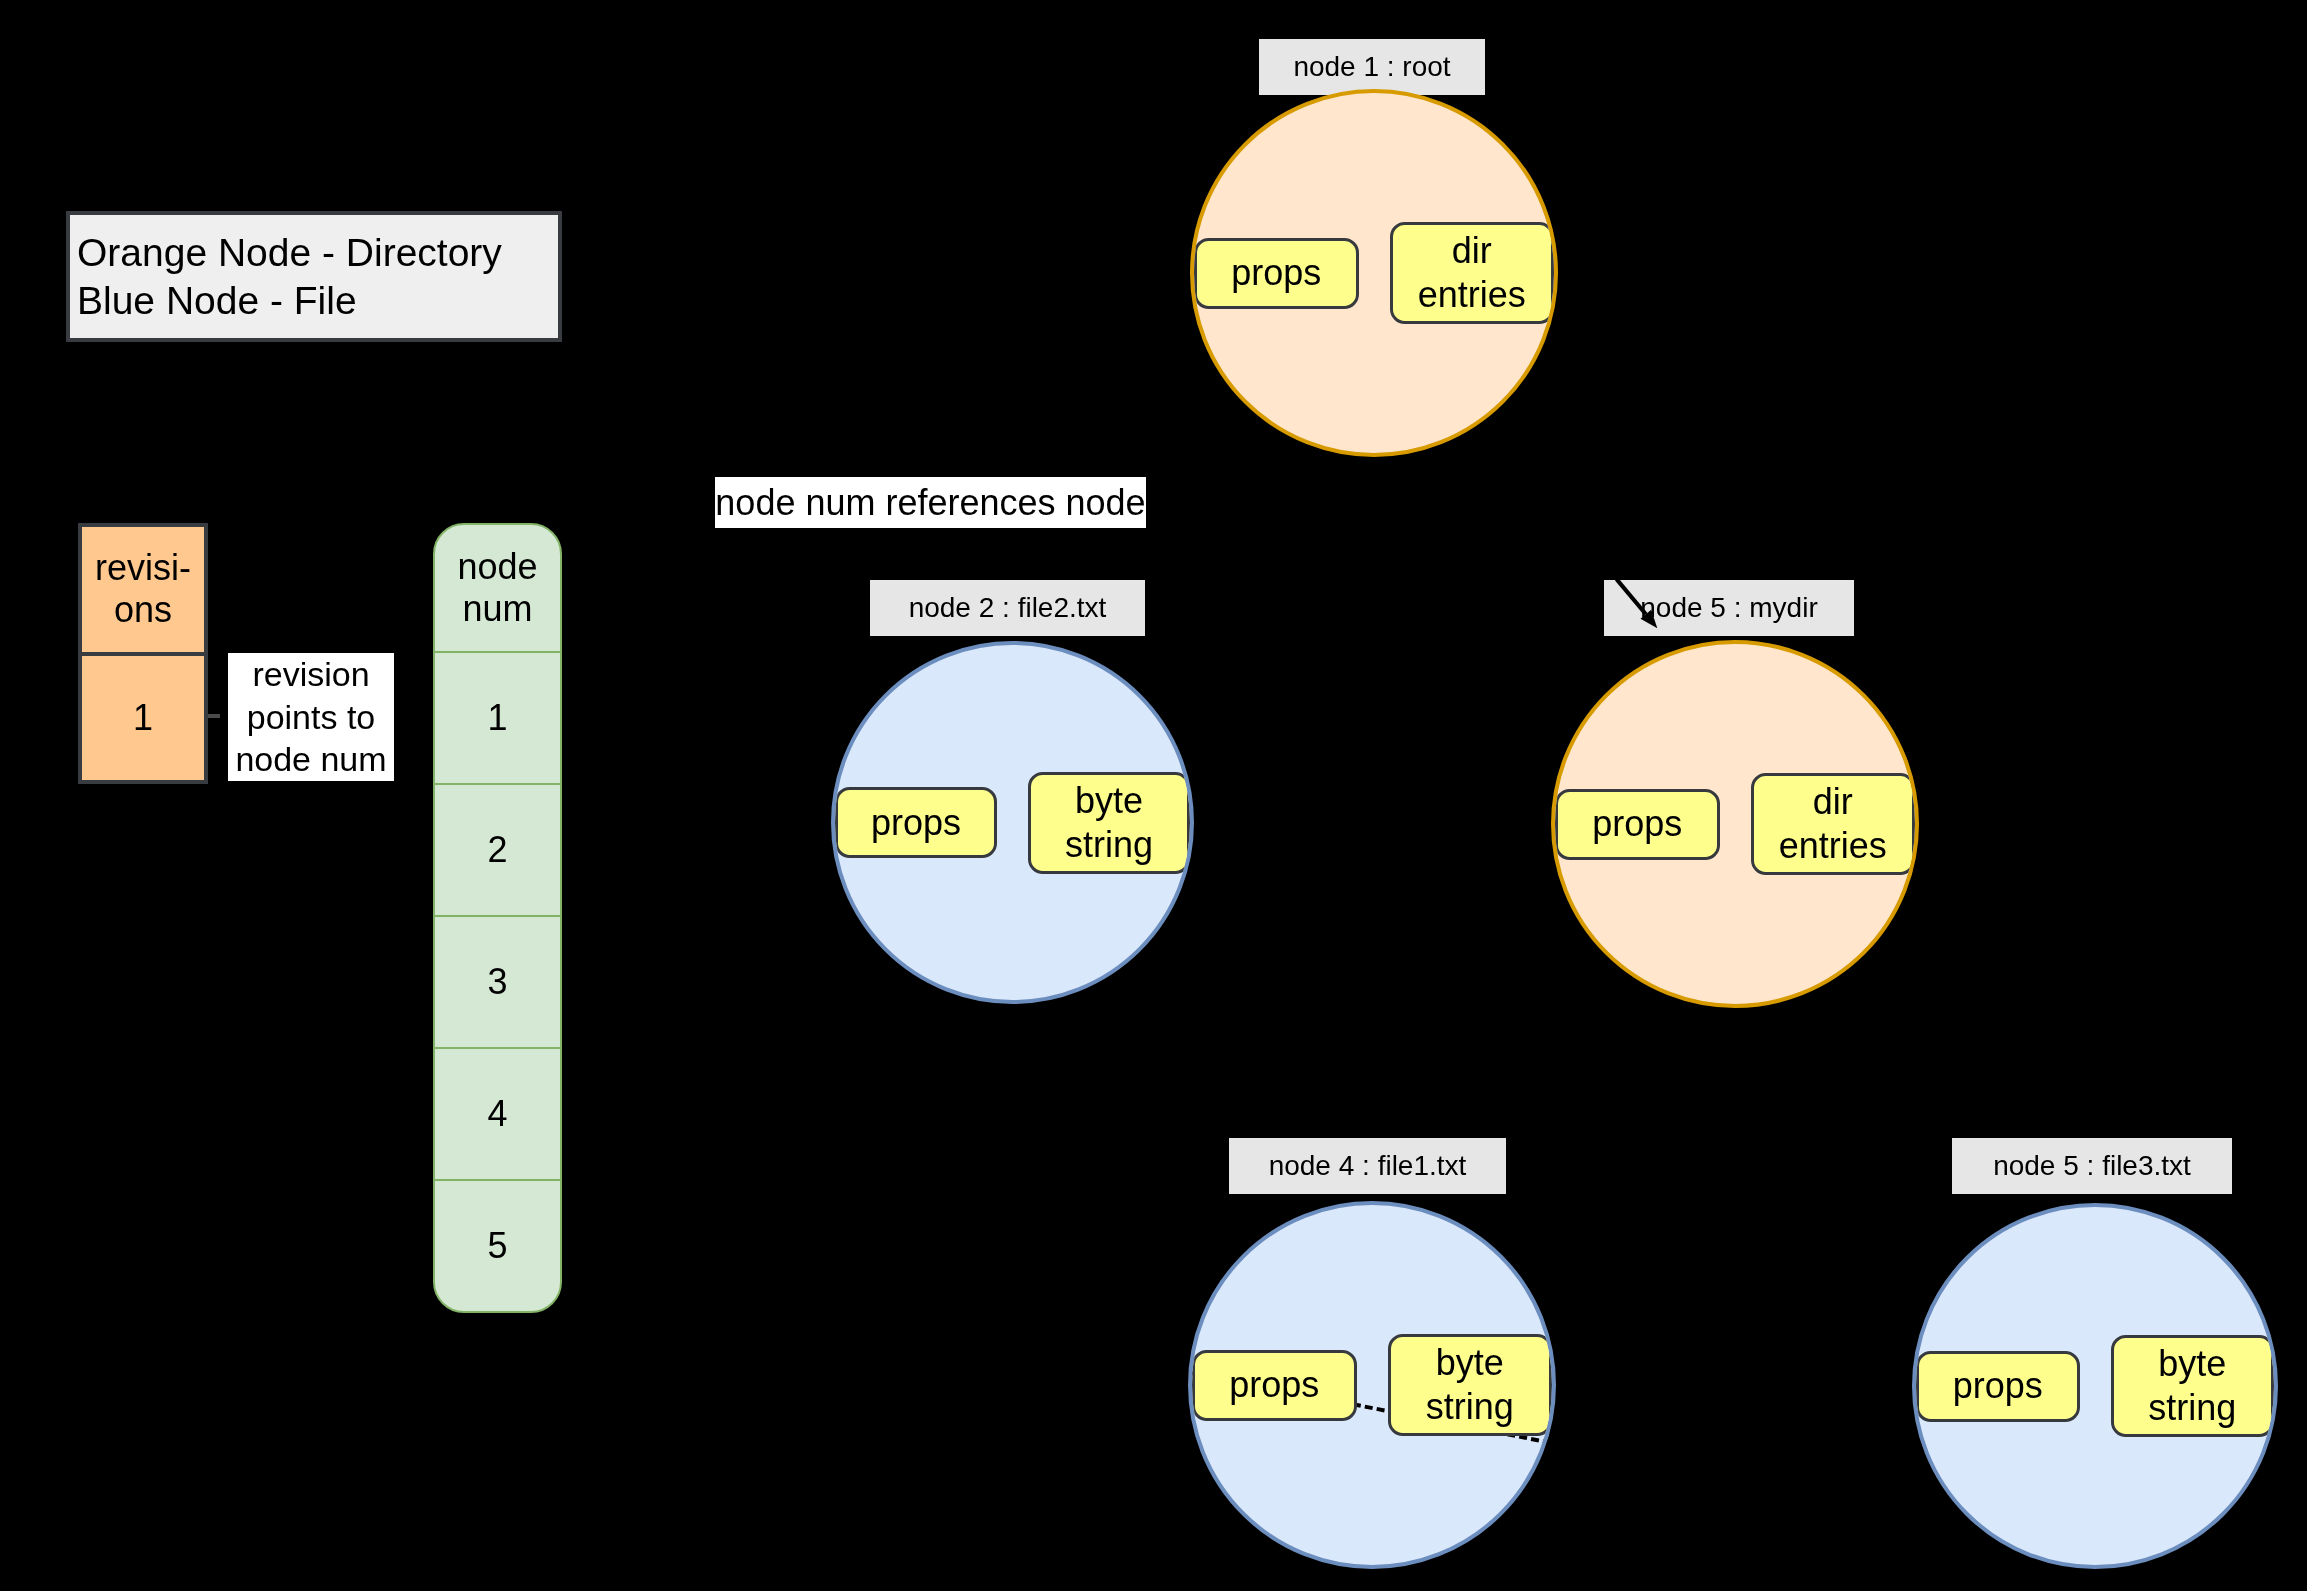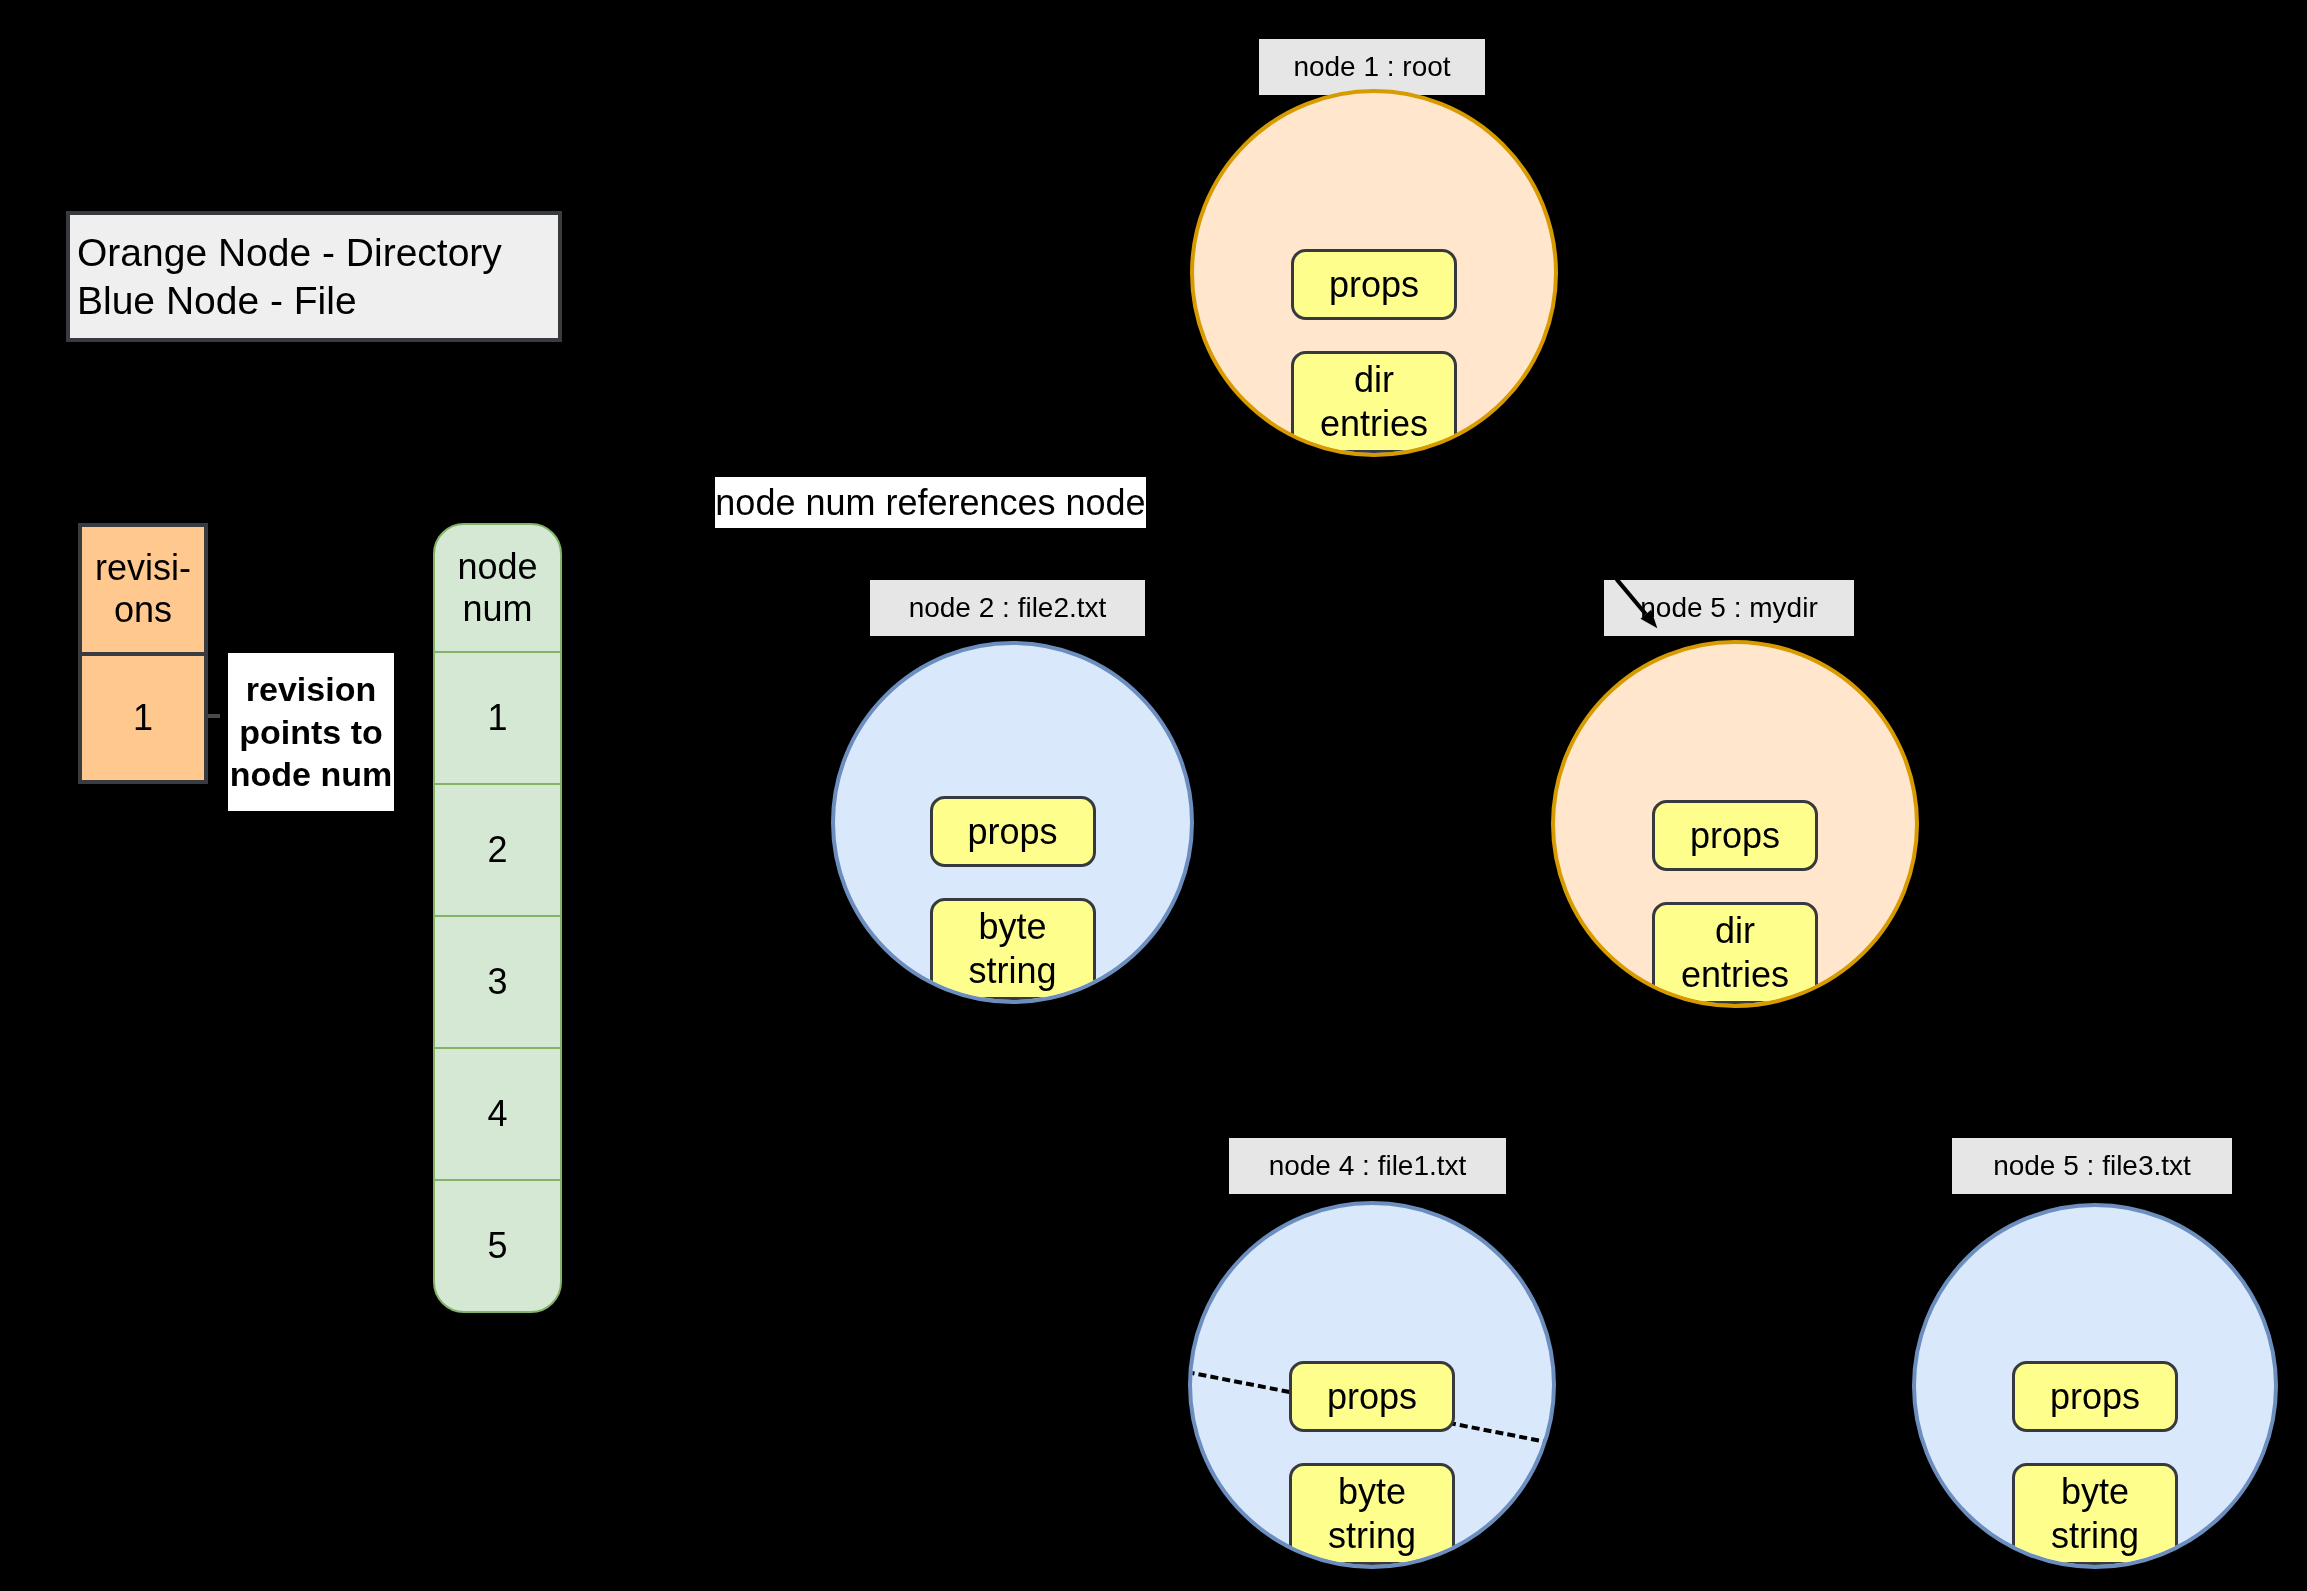--- a/index.html
+++ b/index.html
@@ -39,21 +39,21 @@
   .wlabel{background:var(--white_bg,#FFFFFF);}
   .wlabel.small{font-size:34px;line-height:1.25;}
   .wlabel.wide{font-size:36px;}
 
   
   .nlabel{background:var(--label_bg,#E6E6E6);font-size:28px;height:56px;}
 
   
   .circle{
     border-radius:50%;overflow:hidden;
-    display:flex;flex-direction:column;align-items:center;justify-content:flex-end;gap:31px;
+    display:flex;flex-direction:row;align-items:center;justify-content:flex-end;gap:31px;
   }
   .circle.dir{background:var(--dir_fill,#FFE6CC);border:4.9px solid var(--dir_stroke,#D79B00);}
   .circle.file{background:var(--file_fill,#DAE8FC);border:4.1px solid var(--file_stroke,#6C8EBF);}
 
   
   .nbox{
     position:relative;z-index:2;width:166px;box-sizing:border-box;
     background:var(--box_fill,#FEFE8D);border:3.3px solid var(--box_stroke,#36393D);
     border-radius:14.8px;font-size:36px;line-height:1.22;
   }
@@ -83,21 +83,21 @@
   </div>
 
   <div class="abs rev-table" style="left:78px;top:523px;width:130px;height:261px;">
     <div class="hdr center prewrap">revisi-
 ons</div>
     <div class="cell center">1</div>
   </div>
 
   <div class="abs mini-dash" style="left:208px;top:714px;width:11.5px;height:4.1px;"></div>
 
-  <div class="abs wlabel small center prewrap" style="left:228px;top:653px;width:166px;height:158px;font-weight:bold;">revision
+  <div class="abs wlabel small center prewrap" style="left:228px;top:653px;width:166px;height:128px;">revision
 points to
 node num</div>
 
   <div class="abs num-table" style="left:433px;top:523px;width:129px;height:790px;border-radius:31px;">
     <div class="hdr center prewrap">node
 num</div>
     <div class="cell center">1</div>
     <div class="cell center">2</div>
     <div class="cell center">3</div>
     <div class="cell center">4</div>

